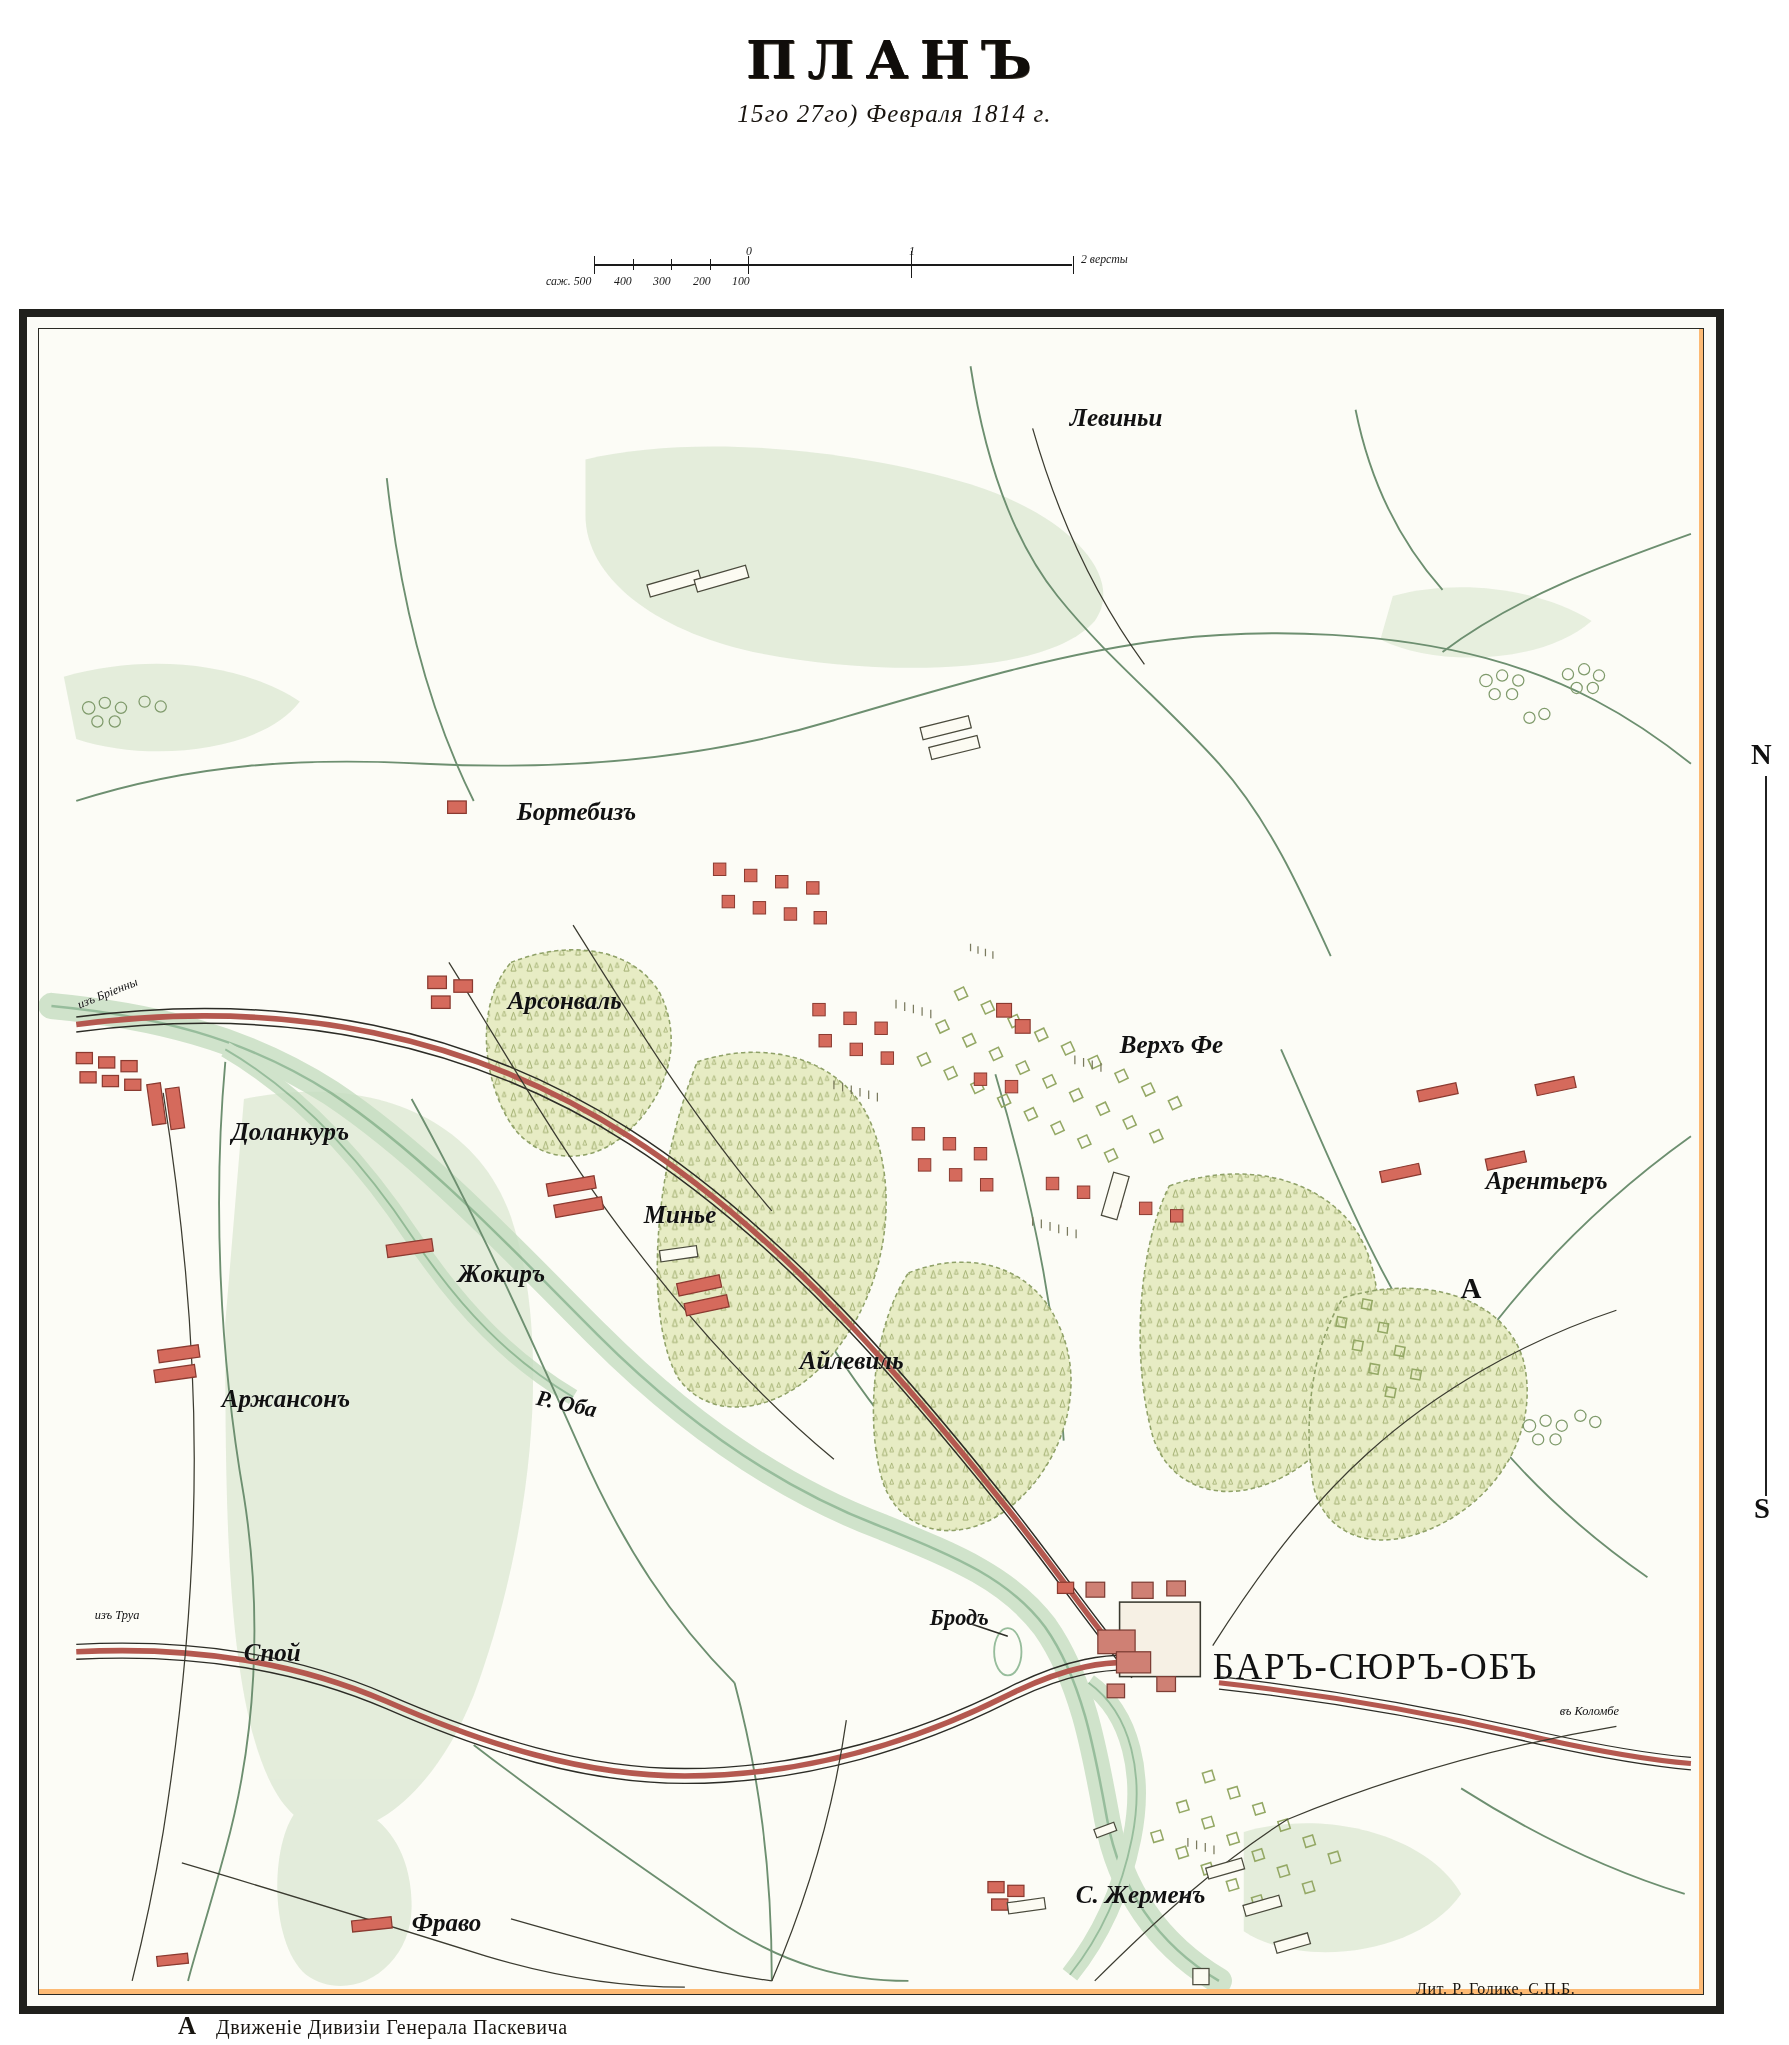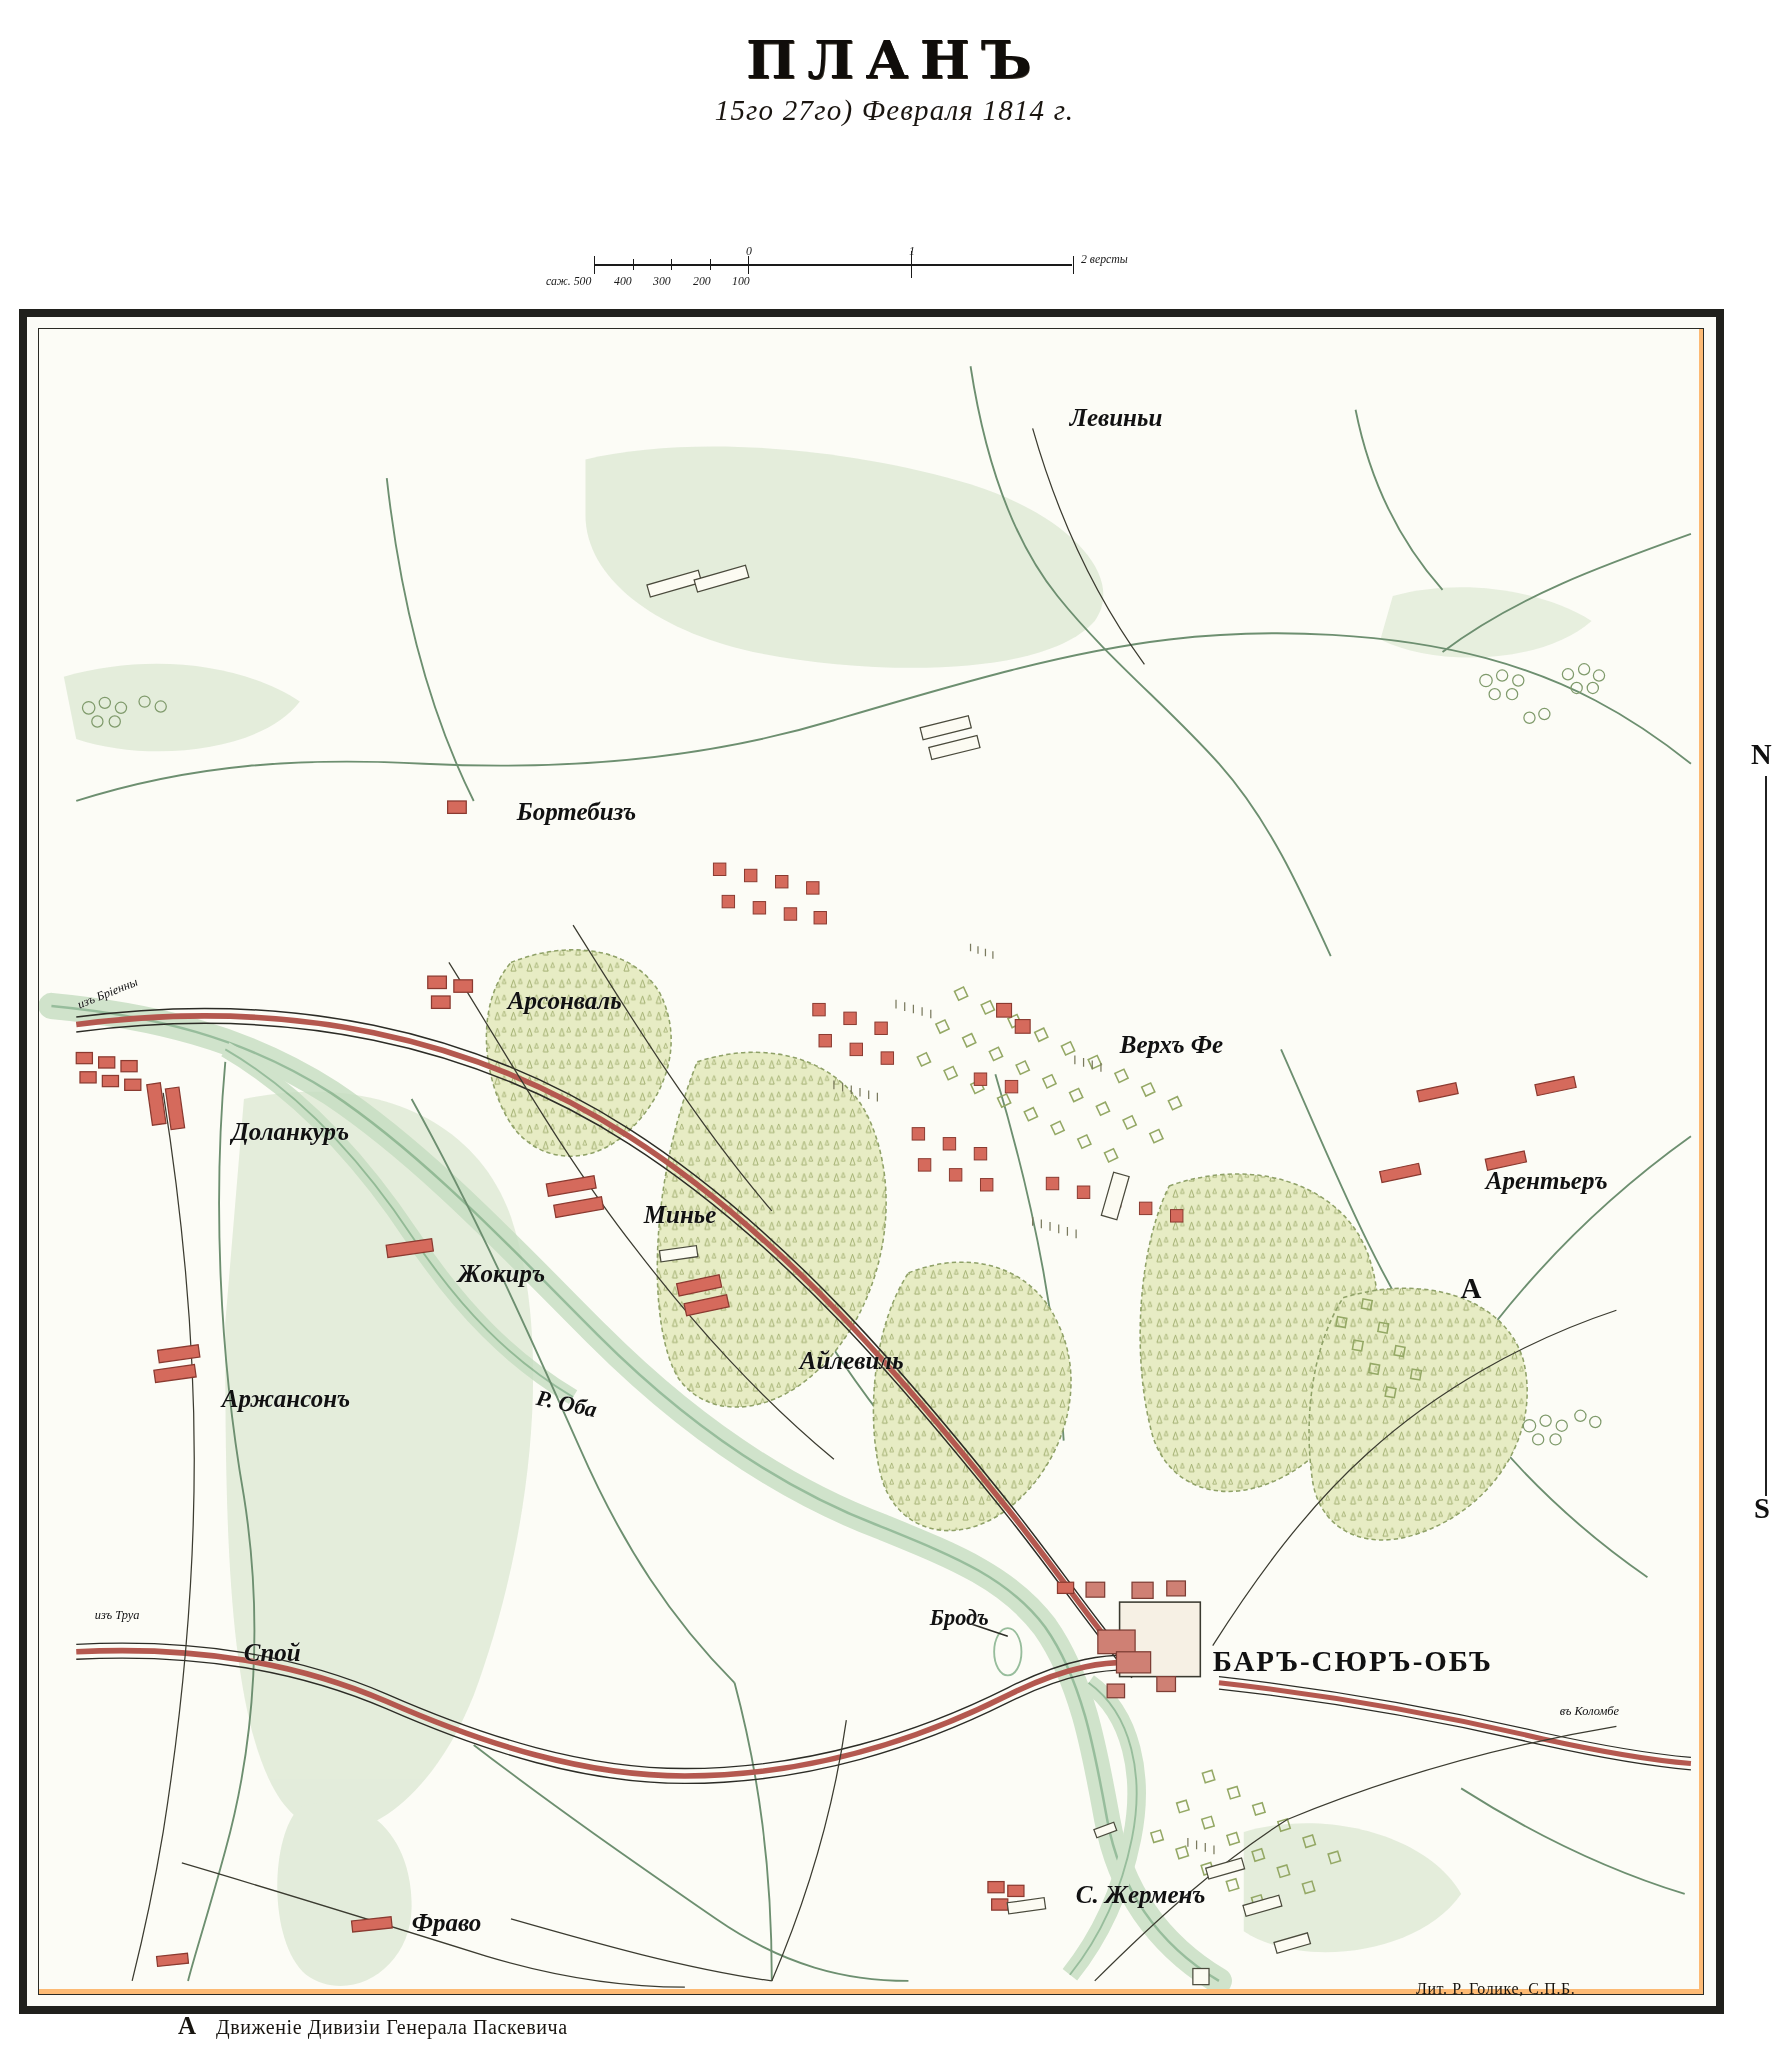--- a/index.html
+++ b/index.html
@@ -37,22 +37,22 @@
     font-family: "DejaVu Serif", serif;
     font-size: 39px;
     font-weight: 700;
     letter-spacing: 7.5px;
     margin-top: 13.7px;
     color: #141110;
   }
   .title-date {
     font-family: "Liberation Serif", serif;
     font-style: italic;
-    font-size: 29px;
-    margin-top: 4px;
+    font-size: 25px;
+    margin-top: 10px;
     letter-spacing: 1.2px;
     color: #1a1510;
   }
   .scale-word {
     font-family: "Liberation Serif", serif;
     font-style: italic;
     font-size: 21px;
     margin-top: 16px;
     letter-spacing: 1.9px;
   }
@@ -117,22 +117,22 @@
     font-style: italic;
     font-weight: 700;
     color: #111;
     white-space: nowrap;
     text-shadow: 0 0 1.2px rgba(255,255,255,0.85);
   }
   .lbl-lg   { font-size: 25px; }
   .lbl-md   { font-size: 22.4px; }
   .lbl-xs   { font-size: 12.4px; font-weight:400; }
   .lbl-town {
-    font-size: 29px;
-    font-weight: 700;
+    font-size: 37px;
+    font-weight: 400;
     font-style: normal;
     letter-spacing: 1.9px;
   }
   .lbl-A {
     font-size: 28.6px;
     font-style: normal;
     font-weight: 700;
   }
 
   

